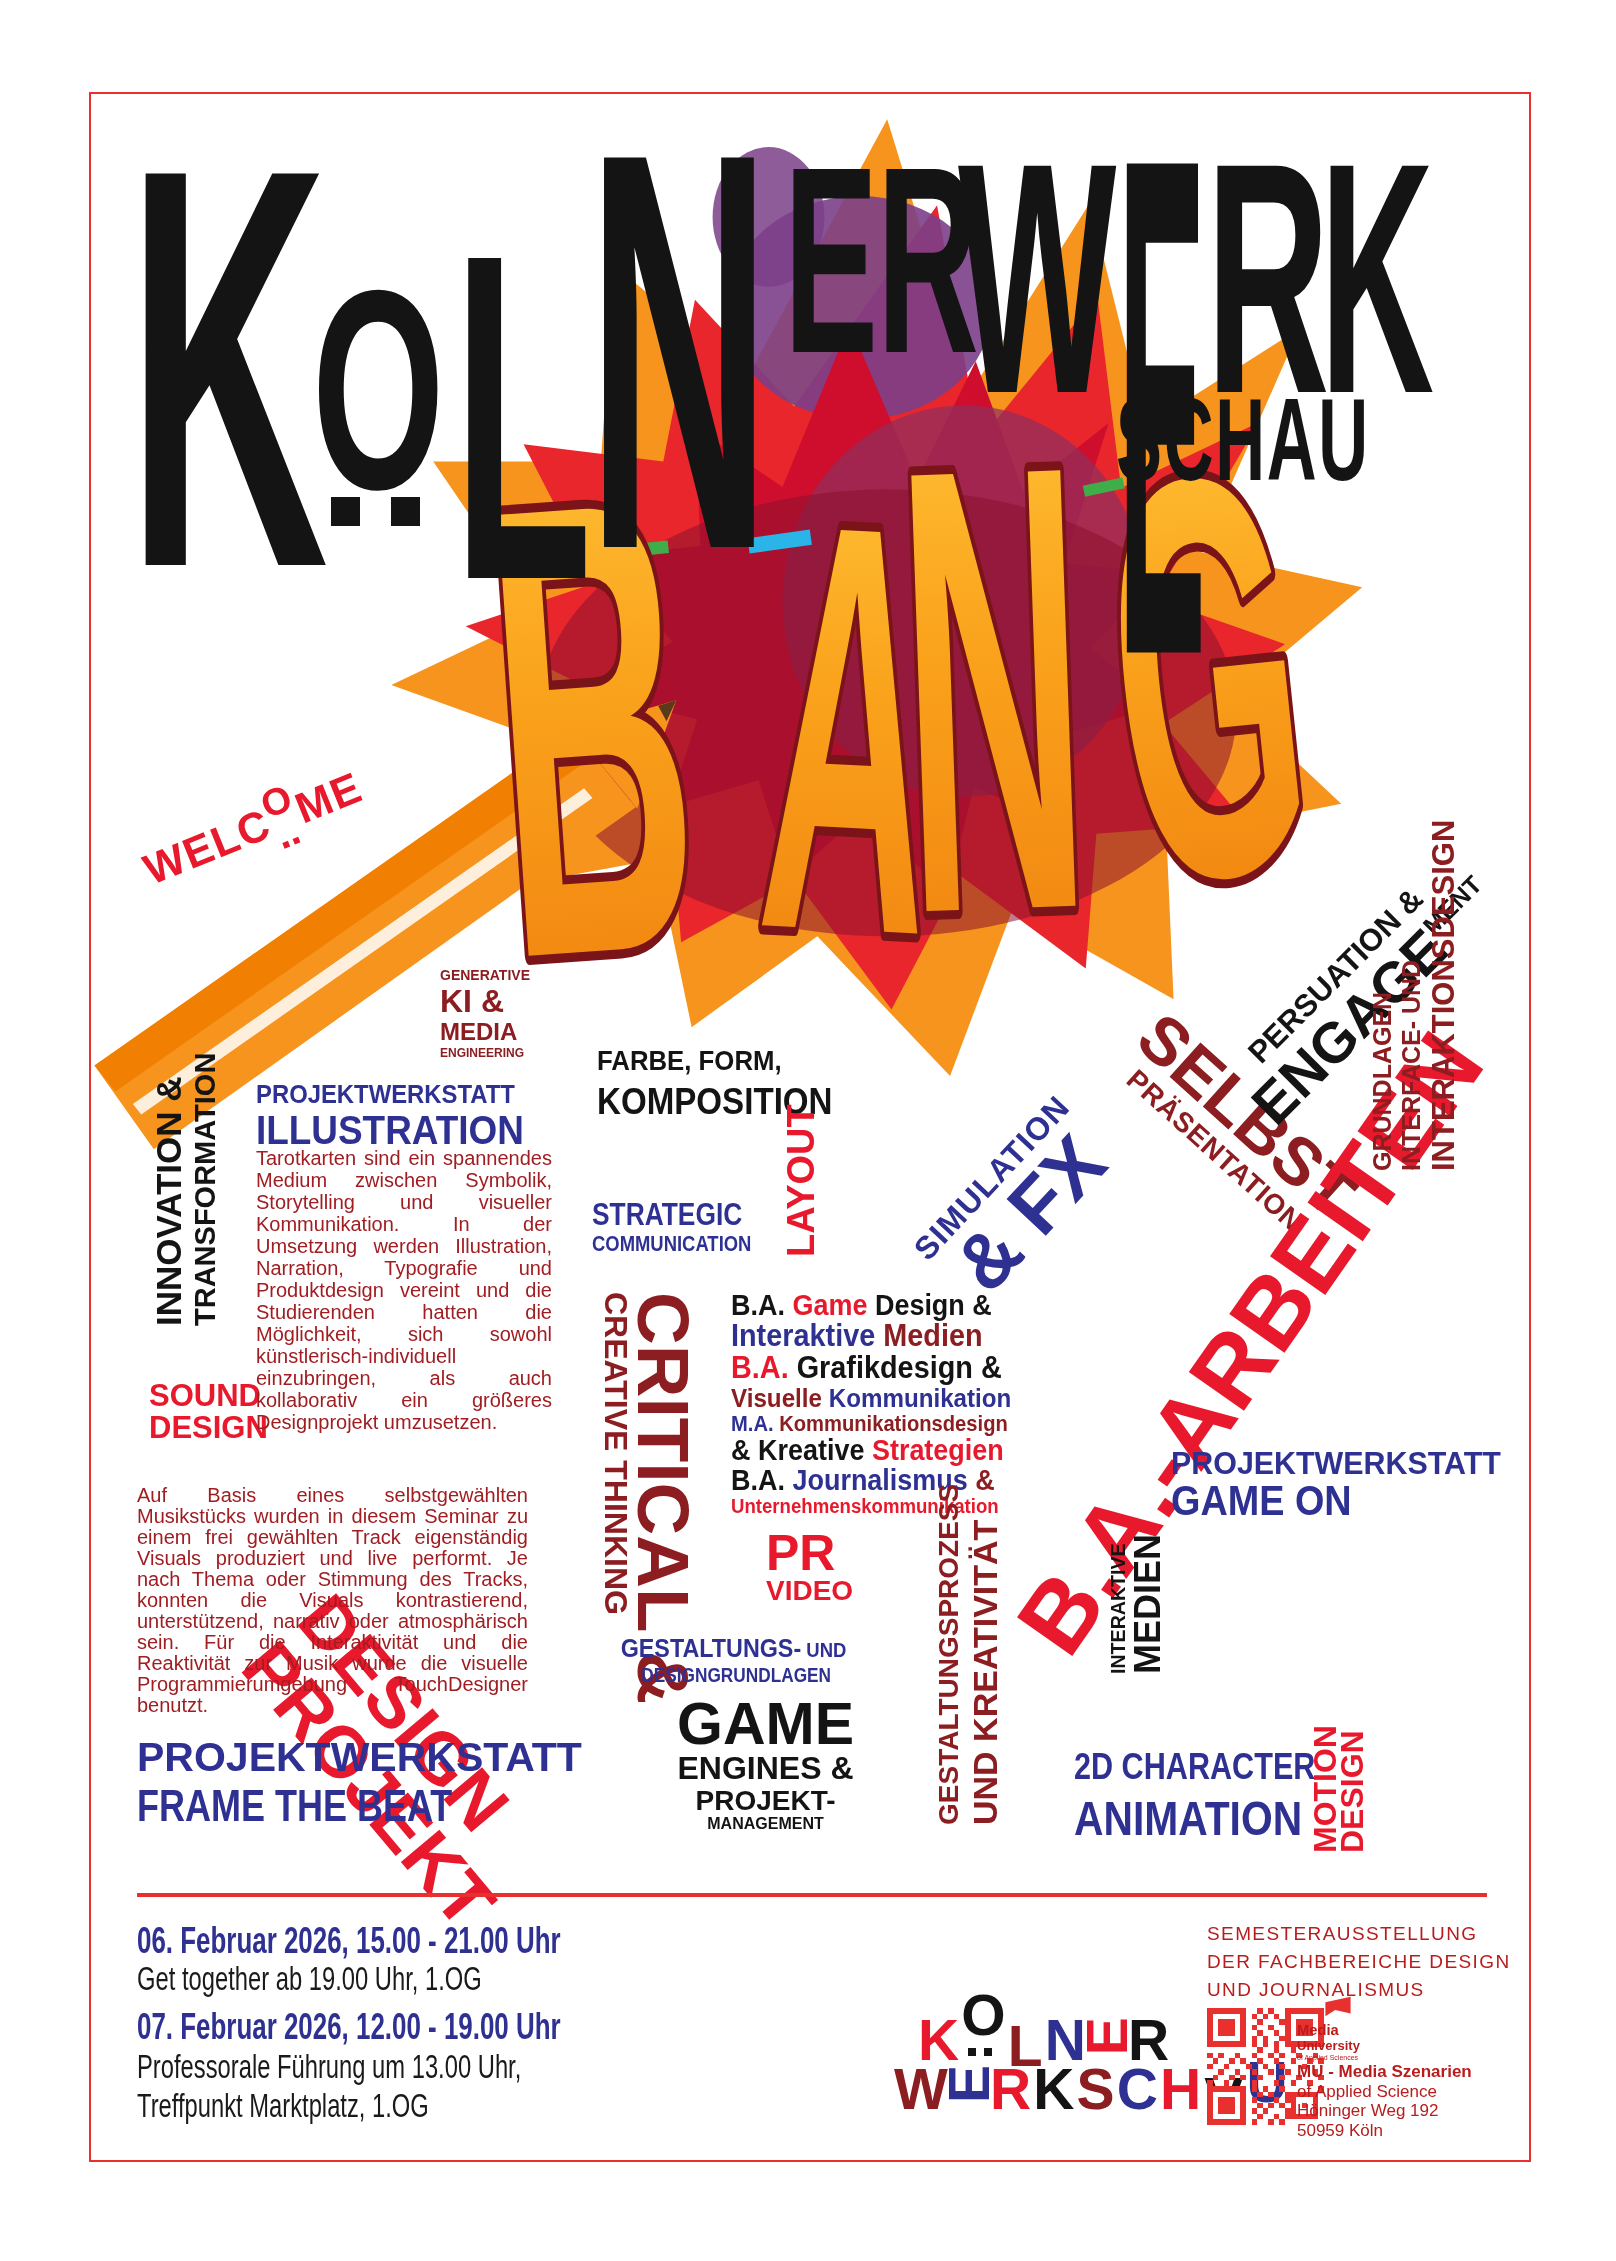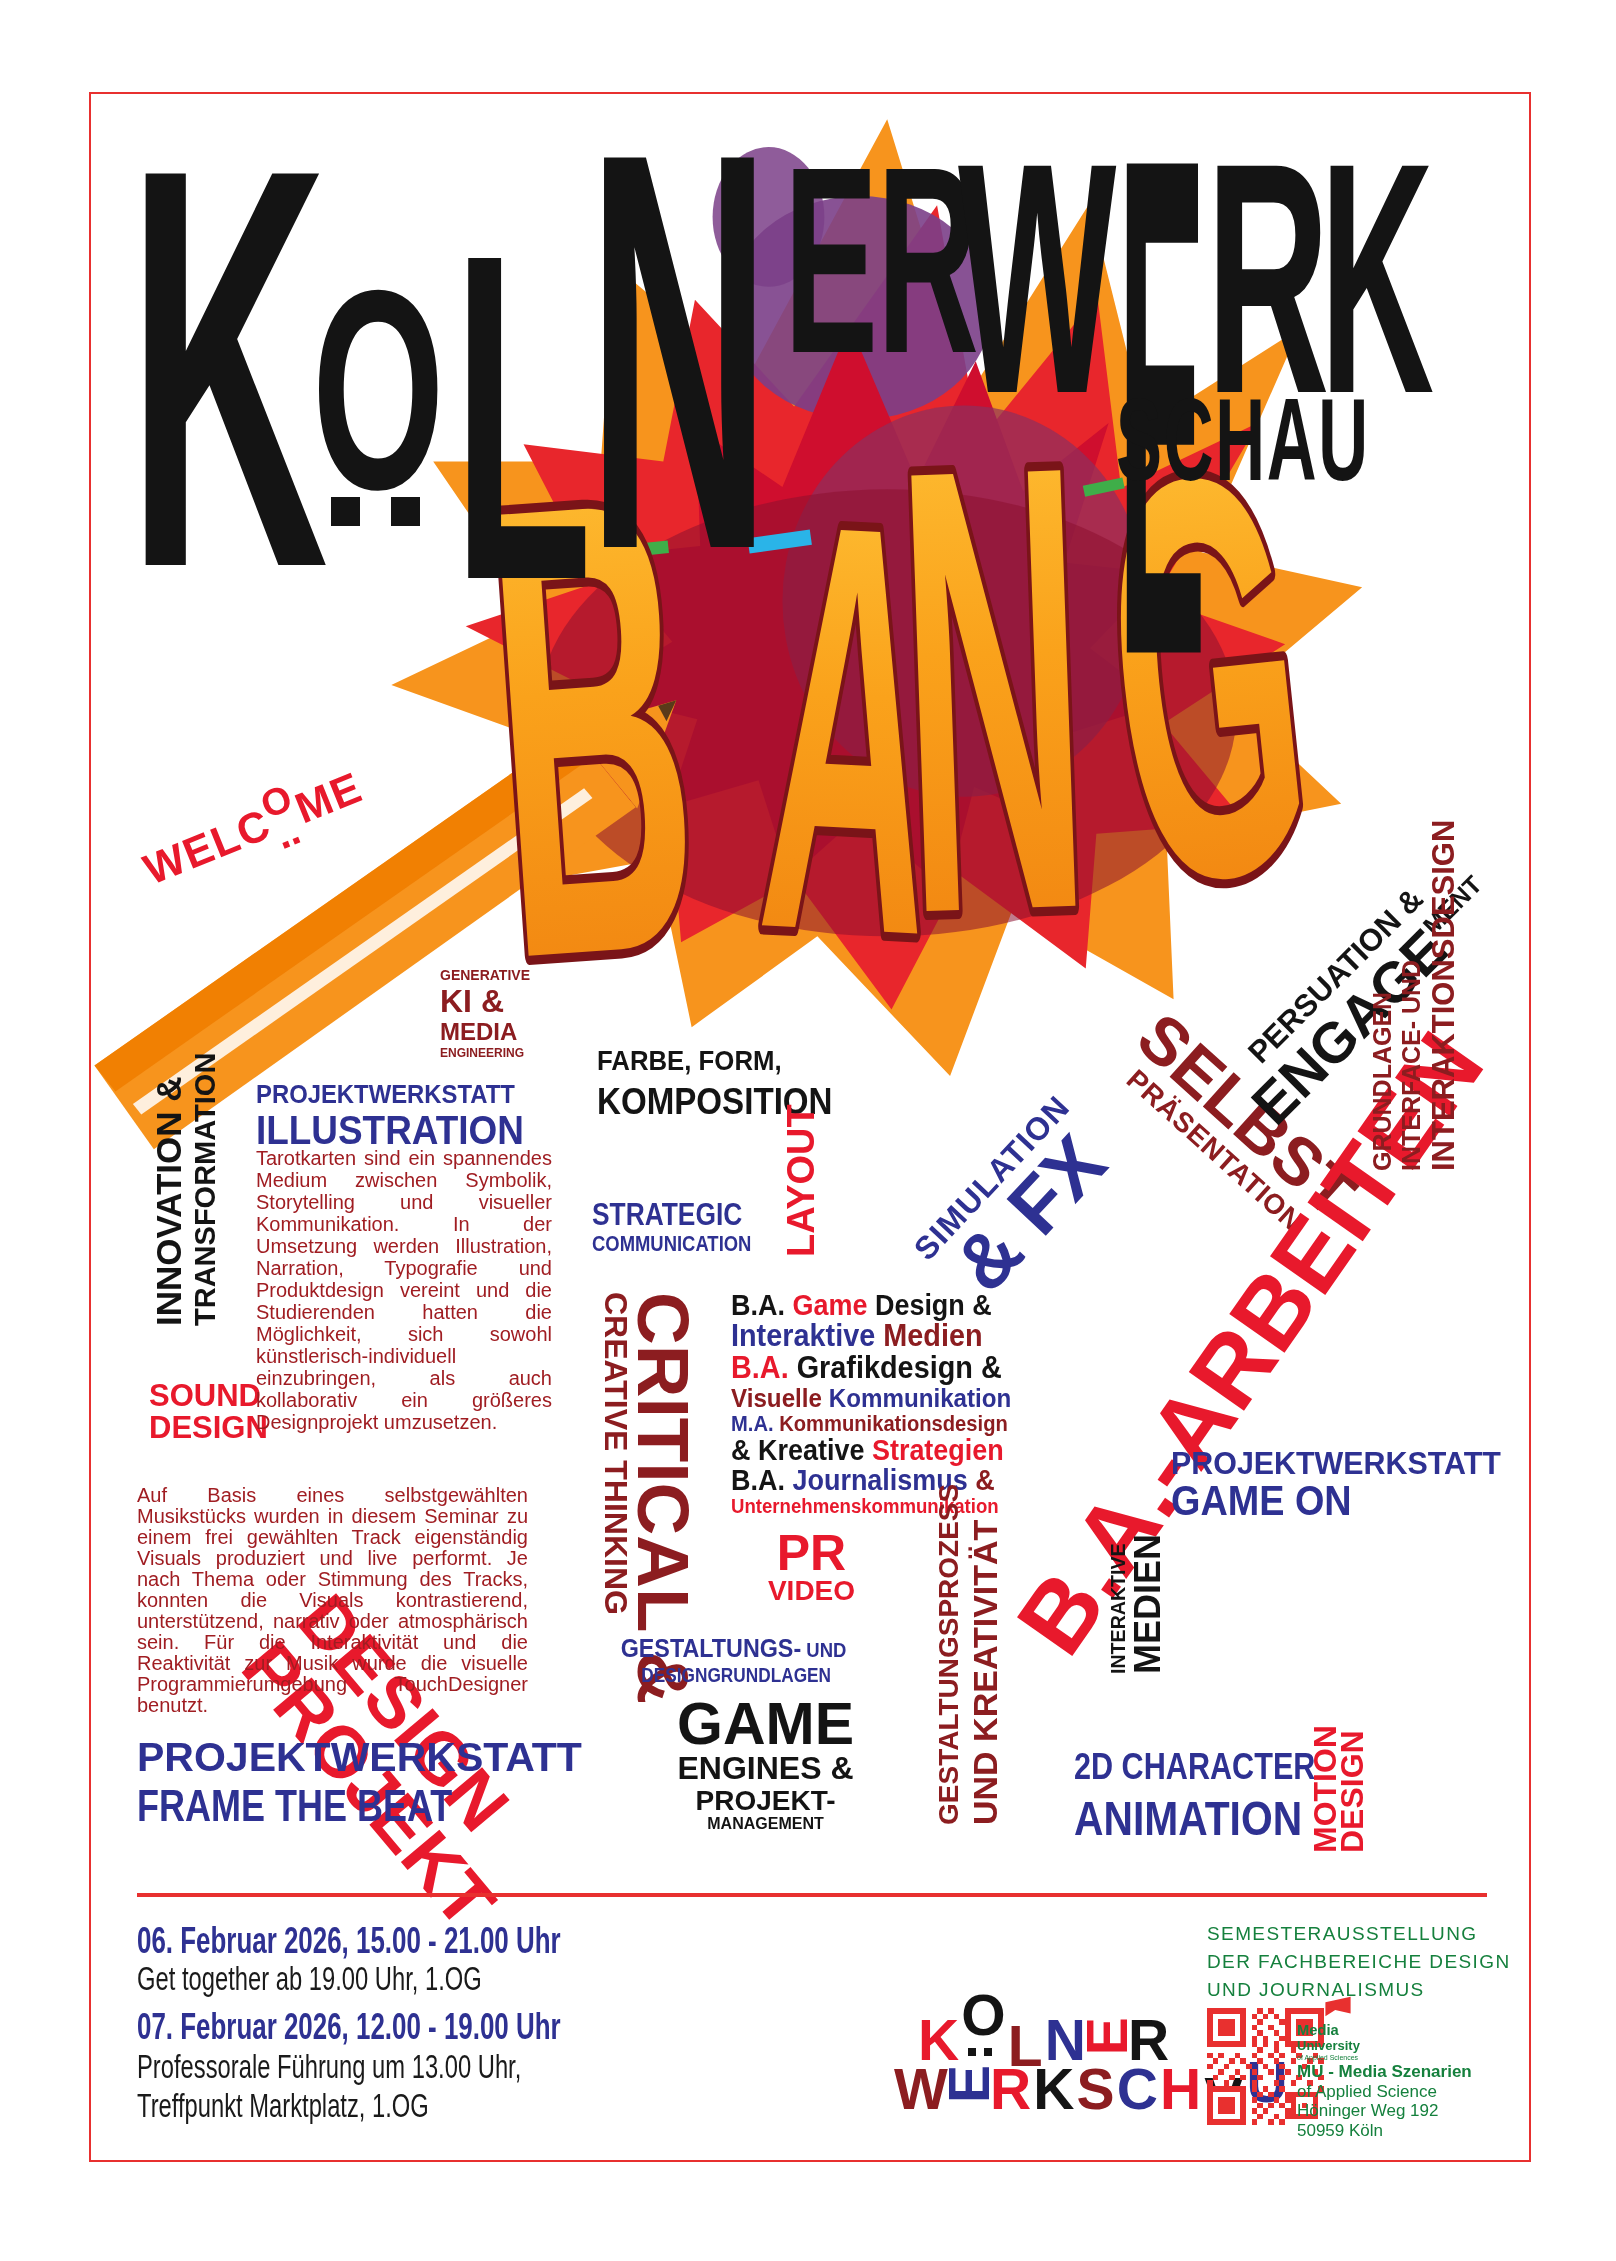--- a/index.html
+++ b/index.html
@@ -1,21 +1,21 @@
 <!DOCTYPE html>
 <html style="font-size:11.2px"><head>
 <meta charset="utf-8">
 <style>
   html,body{margin:0;padding:0;background:#ffffff}
   .poster{position:relative;width:1616px;height:2261px;background:#fff;overflow:hidden;
           font-family:"Liberation Sans",sans-serif;}
   .abs{position:absolute}
   .nw{white-space:nowrap}
   .b{font-weight:700}
-  .red{color:#e8192c}.blue{color:#2e3192}.mar{color:#8c1d20}.blk{color:#141414}.frc{color:#15803d}
+  .red{color:#e8192c}.blue{color:#2e3192}.mar{color:#8c1d20}.blk{color:#141414}.frc{color:#b91c1c}
   .tl{position:absolute;font-weight:700;color:#141414;line-height:1;transform-origin:0 0;letter-spacing:-0.02em;white-space:nowrap}
   .vup{position:absolute;white-space:nowrap;transform:rotate(-90deg);transform-origin:0 0}
   .vdown{position:absolute;white-space:nowrap;transform:rotate(90deg);transform-origin:0 0}
   .sx{display:inline-block;transform-origin:0 0}
   .para{position:absolute;color:#a01d22;font-size:20px;line-height:22px;text-align:justify}
   .parar{position:absolute;color:#a01d22;font-size:20px;line-height:25px;text-align:right}
   .lgl{display:inline-block;font-weight:700;font-size:57px;line-height:1;margin-right:2.1px;transform-origin:50% 50%}
   .dot{position:absolute;background:#141414}
 </style>
 </head>
@@ -136,21 +136,21 @@
     <div style="font-size:29px;line-height:1.04"><span class="blk">B.A. </span><span class="red">Game </span><span class="blk">Design &amp;</span></div>
     <div style="font-size:31px;line-height:1.04"><span class="blue">Interaktive </span><span class="mar">Medien</span></div>
     <div style="font-size:31px;line-height:1.04"><span class="red">B.A. </span><span class="blk">Grafikdesign &amp;</span></div>
     <div style="font-size:26px;line-height:1.06"><span class="mar">Visuelle </span><span class="blue">Kommunikation</span></div>
     <div style="font-size:21.7px;line-height:1.06"><span class="blue">M.A. </span><span class="mar">Kommunikationsdesign</span></div>
     <div style="font-size:29px;line-height:1.04"><span class="blk">&amp; Kreative </span><span class="red">Strategien</span></div>
     <div style="font-size:29px;line-height:1.04"><span class="blk">B.A. </span><span class="blue">Journalismus </span><span class="mar">&amp;</span></div>
     <div style="font-size:20px;line-height:1.1"><span class="red">Unternehmenskommunikation</span></div>
   </div>
 
-  <div class="abs red b" style="left:766px;top:1531px;width:91px;text-align:center">
+  <div class="abs red b" style="left:766px;top:1531px;width:91px;text-align:left">
     <div style="font-size:50px;line-height:.9">PR</div>
     <div style="font-size:28px;line-height:1.1">VIDEO</div>
   </div>
   <div class="abs blue b nw sx" style="left:592px;top:1633px;width:239px;text-align:right;transform:scaleX(.88);transform-origin:100% 0">
     <div><span style="font-size:26.5px">GESTALTUNGS-</span><span style="font-size:21px"> UND</span></div>
     <div style="font-size:19.6px">DESIGNGRUNDLAGEN</div>
   </div>
   <div class="abs blk b" style="left:650px;top:1696px;width:231px;text-align:center">
     <div style="font-size:59px;line-height:.95">GAME</div>
     <div style="font-size:32px;line-height:1.05">ENGINES &amp;</div>

